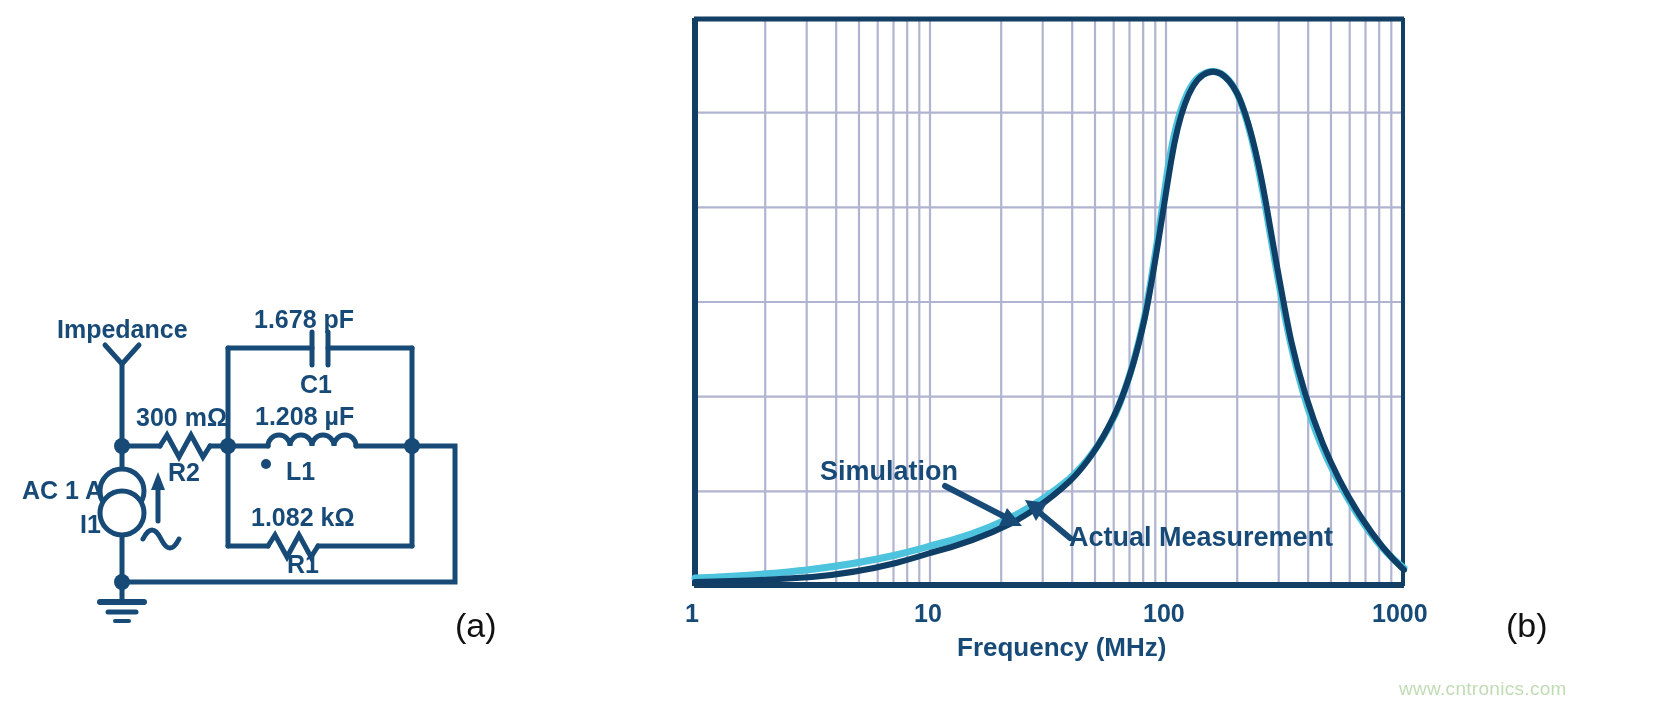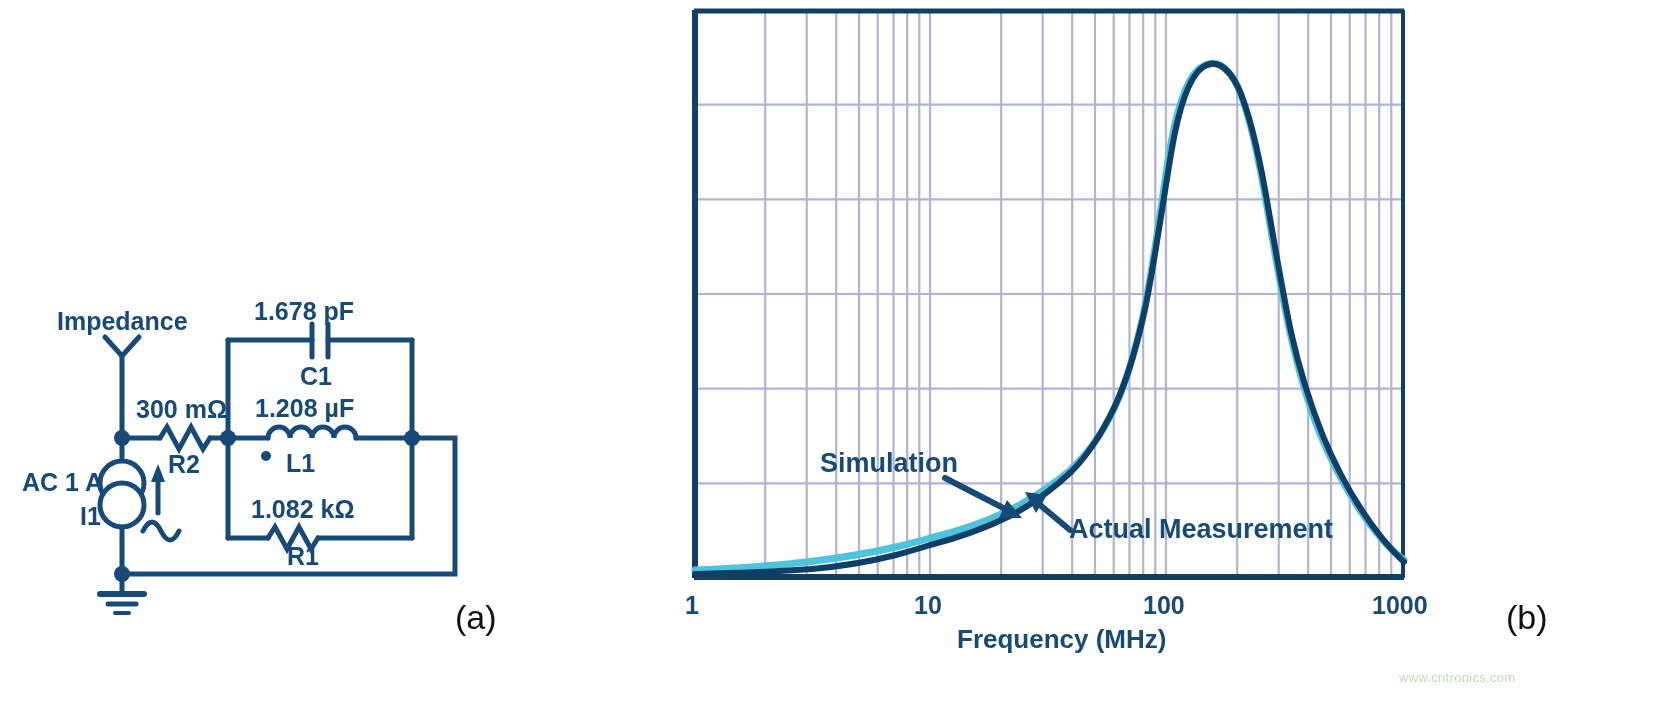--- a/index.html
+++ b/index.html
@@ -1,24 +1,24 @@
 <!DOCTYPE html>
 <html><head>
 <meta charset="utf-8">
 <style>
   html,body{margin:0;padding:0;background:#ffffff;}
   body{width:1666px;height:706px;position:relative;overflow:hidden;
        font-family:"Liberation Sans",sans-serif;}
-  .fig{position:absolute;left:0;top:0;width:1666px;height:497px;}
+  .fig{position:absolute;left:0;top:8px;width:1666px;height:497px;}
   svg{display:block;}
   .lbl{fill:#174a77;font-family:"Liberation Sans",sans-serif;font-weight:bold;}
   .panel-lbl{position:absolute;font-family:"Liberation Sans",sans-serif;
              font-size:34px;color:#111;}
   .watermark{position:absolute;font-family:"Liberation Sans",sans-serif;
-             font-size:13px;color:#bfdcb4;letter-spacing:0.3px;}
+             font-size:19px;color:#bfdcb4;letter-spacing:0.3px;}
 </style>
 </head>
 <body>
 
 <div class="fig">
 
 <svg width="1666" height="706" viewBox="0 0 1666 706">
 
   <g stroke="#174a77" fill="none" stroke-width="5" stroke-linecap="round">
 

